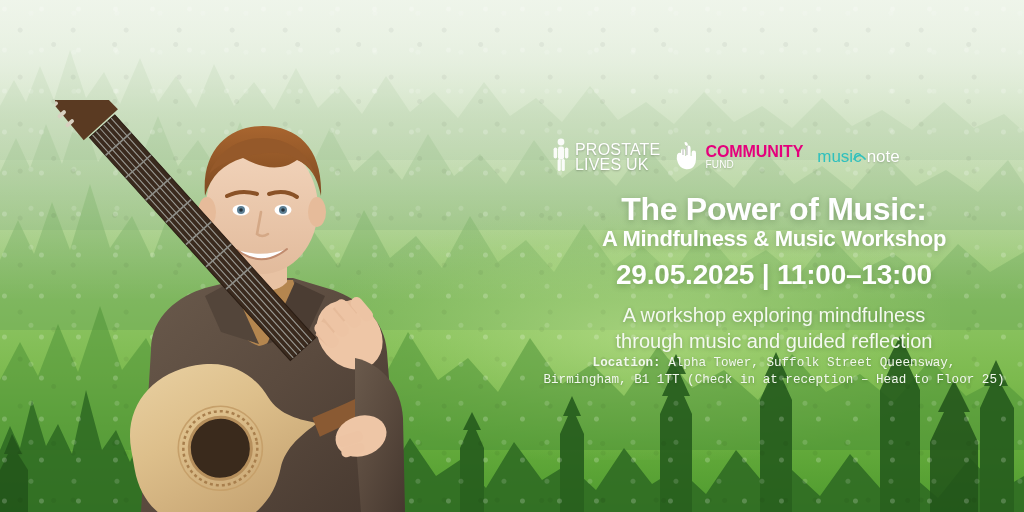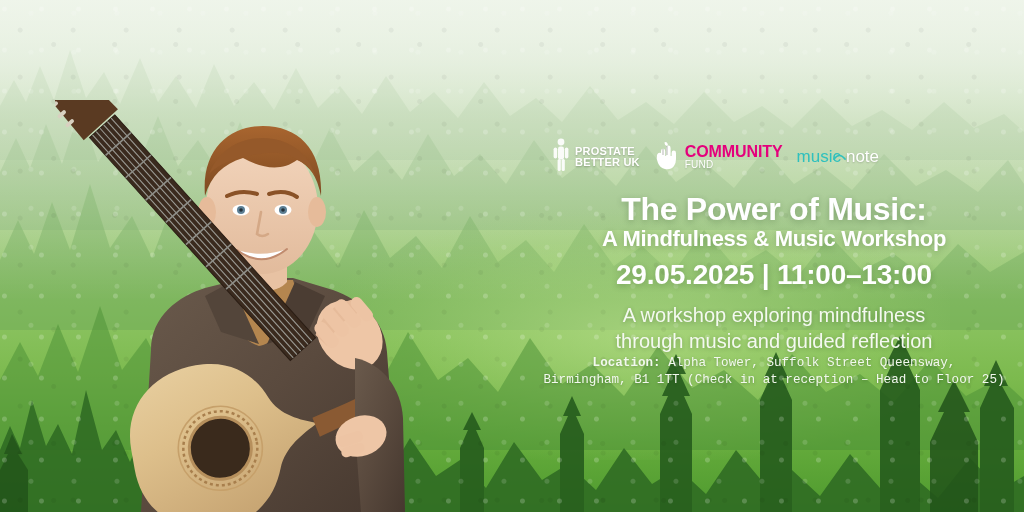--- a/index.html
+++ b/index.html
@@ -67,21 +67,21 @@
   .mpc-name{
     font-size:9.5px;font-weight:bold;color:#ffffff;letter-spacing:.6px;
     white-space:nowrap;text-shadow:0 1px 2px rgba(0,0,0,.22);
   }
   .mpc-tag{
     font-size:4.2px;color:rgba(255,255,255,.50);letter-spacing:.35px;
     white-space:nowrap;margin-top:2px;
   }
 
   .pcuk-txt{
-    font-size:11px;font-weight:bold;color:#ffffff;line-height:.96;
+    font-size:16px;font-weight:normal;color:#ffffff;line-height:.96;
     letter-spacing:.2px;white-space:nowrap;text-shadow:0 1px 2px rgba(0,0,0,.25);
   }
 
   .cf-txt{line-height:1.0;white-space:nowrap;}
   .cf-community{font-size:16px;font-weight:bold;color:#e4007c;letter-spacing:-.1px;display:block;}
   .cf-fund{font-size:10px;font-weight:normal;color:#ffffff;letter-spacing:.2px;display:block;
            text-shadow:0 1px 2px rgba(0,0,0,.2);}
 
   .qn{position:relative;font-size:17px;white-space:nowrap;}
   .qn-quiet{color:#2fc0bd;}
@@ -295,21 +295,21 @@
             <rect x="6" y="8.5" width="6" height="13" rx="2.2"></rect>
             <rect x="1.6" y="9.5" width="3.6" height="11" rx="1.8"></rect>
             <rect x="12.8" y="9.5" width="3.6" height="11" rx="1.8"></rect>
             <rect x="5.6" y="21" width="3.2" height="12" rx="1.5"></rect>
             <rect x="9.6" y="21" width="3.2" height="12" rx="1.5"></rect>
           </g>
         </svg>
       </span>
       <span class="pcuk-txt">
         <span>PROSTATE</span><br>
-        <span>BETTER UK</span>
+        <span>LIVES UK</span>
       </span>
     </div>
 
     <div class="logo">
       <span>
         <svg width="26" height="30" viewBox="0 0 26 30">
           <g fill="#ffffff">
             <path d="M7,13 q-3,-1 -4,2 q-1,4 1,8 q2,5 7,6 q6,1 9,-3 q2,-3 2,-7 l0,-6 q0,-2.4 -2.2,-2.4 q-2.2,0 -2.2,2.4 l0,3 l-1,0 l0,-8 q0,-2.4 -2.2,-2.4 q-2.2,0 -2.2,2.4 l0,8 l-1,0 l0,-5 q0,-2.3 -2.1,-2.3 q-2.1,0 -2.1,2.3 Z"></path>
             <path d="M10.4,2.6 q1.6,-1.2 3,0.6 q1.2,1.5 -0.3,2.8 l-2,-1 Z"></path>
           </g>

